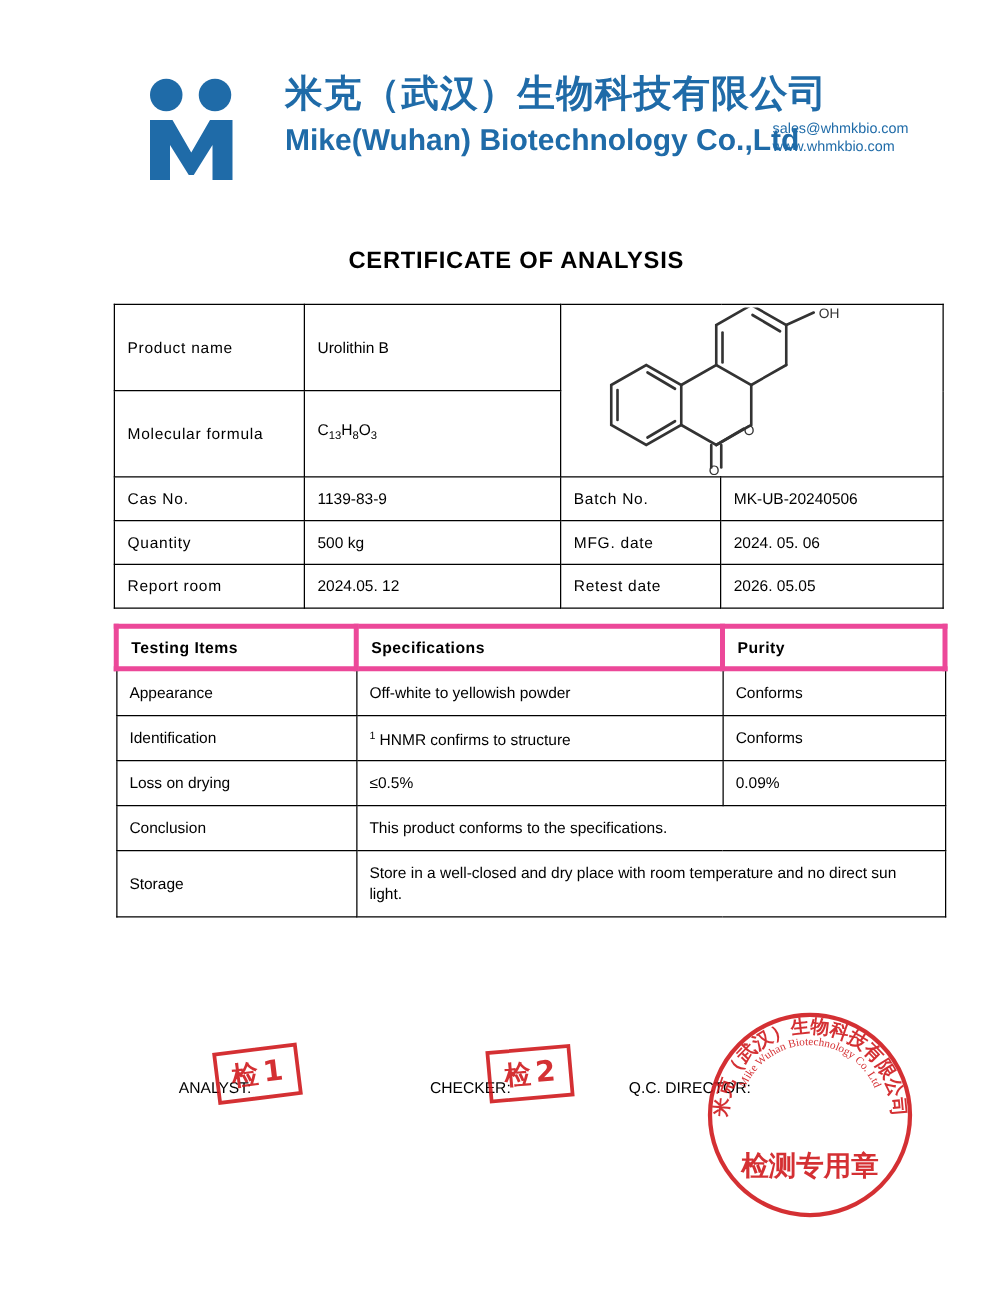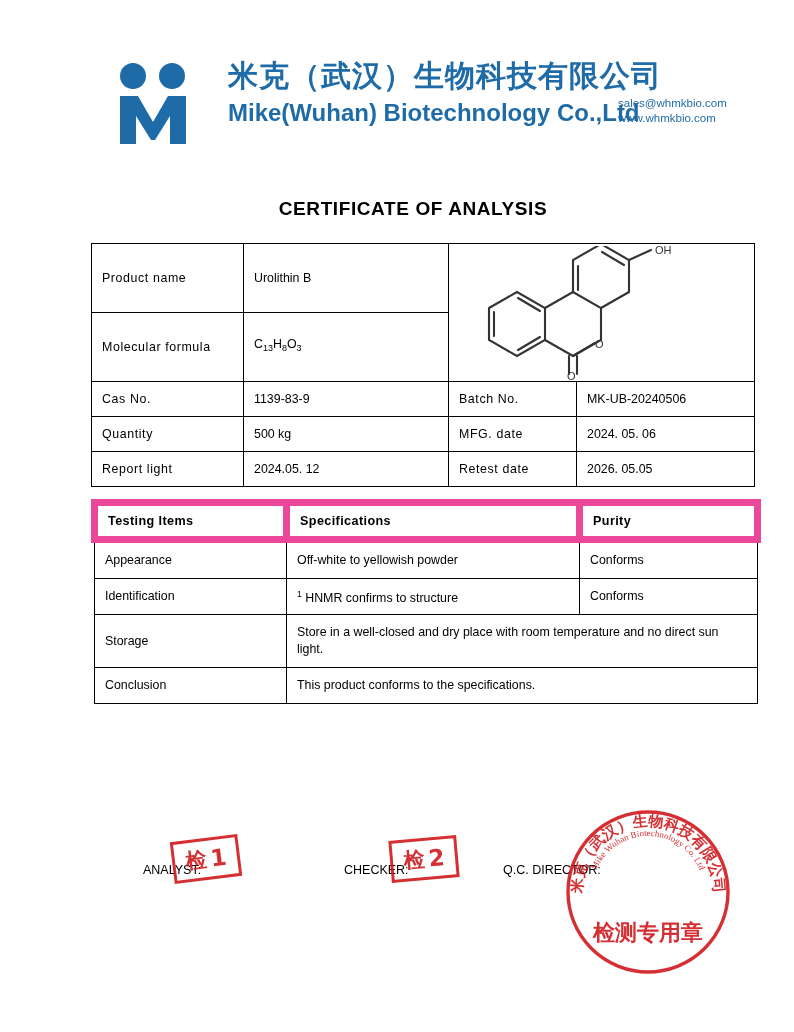--- a/index.html
+++ b/index.html
@@ -95,21 +95,21 @@
   }
   .info-table td, .items-table td {
     border: 1px solid #000000;
     padding: 6px 10px;
     font-size: 12.4px;
     vertical-align: middle;
     line-height: 17px;
   }
   .info-table td.lbl { letter-spacing: 0.6px; }
   .items-table th {
-    border: 7px solid #ec4899;
+    border: 4px solid #ec4899;
     padding: 8px 10px;
     font-size: 12.6px;
     font-weight: bold;
     text-align: left;
     letter-spacing: 0.4px;
   }
   .struct-cell {
     padding: 0 !important;
     text-align: center;
     vertical-align: middle;
@@ -247,21 +247,21 @@
       <td class="lbl">Batch No.</td>
       <td>MK-UB-20240506</td>
     </tr>
     <tr>
       <td class="lbl" style="height:22px">Quantity</td>
       <td>500 kg</td>
       <td class="lbl">MFG. date</td>
       <td>2024. 05. 06</td>
     </tr>
     <tr>
-      <td class="lbl" style="height:22px">Report  light</td>
+      <td class="lbl" style="height:22px">Report  room</td>
       <td>2024.05. 12</td>
       <td class="lbl">Retest date</td>
       <td>2026. 05.05</td>
     </tr>
   </tbody>
 </table>
 
 <table class="items-table">
   <colgroup>
     <col style="width:192px">
@@ -280,26 +280,31 @@
       <td style="height:23px">Appearance</td>
       <td>Off-white to yellowish powder</td>
       <td>Conforms</td>
     </tr>
     <tr>
       <td style="height:23px">Identification</td>
       <td><sup>1</sup> <span>HNMR confirms to structure</span></td>
       <td>Conforms</td>
     </tr>
     <tr>
+      <td style="height:23px">Loss on drying</td>
+      <td>≤0.5%</td>
+      <td>0.09%</td>
+    </tr>
+    <tr>
+      <td style="height:23px">Conclusion</td>
+      <td colspan="2">This product conforms to the  specifications.</td>
+    </tr>
+    <tr>
       <td style="height:40px">Storage</td>
       <td colspan="2">Store in a well-closed and dry place with room temperature and no direct sun light.</td>
-    </tr>
-    <tr>
-      <td style="height:23px">Conclusion</td>
-      <td colspan="2">This product conforms to the  specifications.</td>
     </tr>
   </tbody>
 </table>
 
 <div class="sig-row">
   <div class="sig-label sig-analyst">ANALYST:</div>
   <div class="sig-label sig-checker">CHECKER:</div>
   <div class="sig-label sig-director">Q.C. DIRECTOR:</div>
 </div>
 

